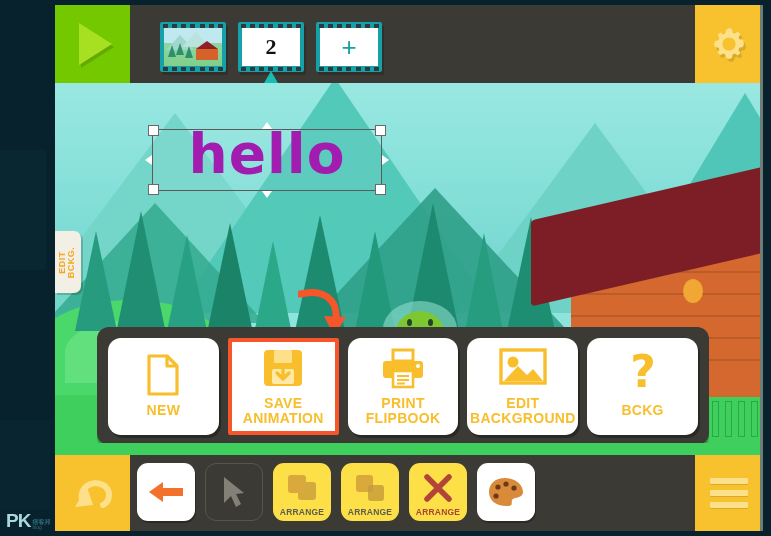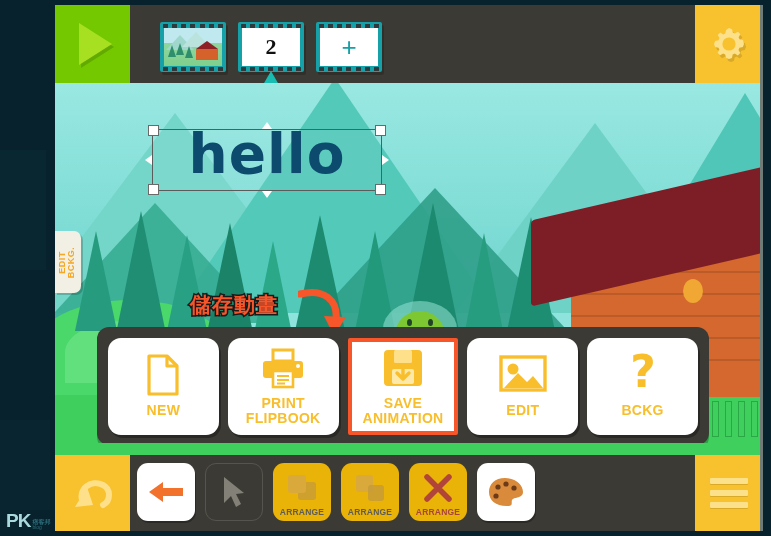--- a/index.html
+++ b/index.html
@@ -103,21 +103,21 @@
         background:#f2f0e4; border-radius:0 7px 7px 0; cursor:pointer;
         box-shadow:2px 2px 0 rgba(0,0,0,.18);
         display:flex; align-items:center; justify-content:center; }
   #edit-bckg-tab span{ transform:rotate(-90deg); white-space:nowrap; font-size:9px; font-weight:bold;
         color:#f6a723; line-height:1.05; text-align:center; letter-spacing:.5px; }
 
   
   #textbox{ position:absolute; left:97px; top:46px; width:230px; height:62px; cursor:move; }
   #textbox .box{ position:absolute; inset:0; border:1px solid #5b5b5b; background:rgba(255,255,255,.06); }
   #textbox .hello{ position:absolute; left:0; right:0; top:-6px; text-align:center;
-        font-size:55px; font-weight:bold; color:#0c4a6e; font-family:"DejaVu Sans", sans-serif;
+        font-size:55px; font-weight:bold; color:#a21caf; font-family:"DejaVu Sans", sans-serif;
         letter-spacing:1px; line-height:1.15; }
   .handle{ position:absolute; width:11px; height:11px; background:#fff; border:1px solid #6a6a6a; }
   .handle.tl{ left:-4px; top:-4px; } .handle.tr{ right:-4px; top:-4px; }
   .handle.bl{ left:-4px; bottom:-4px; } .handle.br{ right:-4px; bottom:-4px; }
   .mtri{ position:absolute; width:0;height:0; }
   .mtri.t{ left:50%; margin-left:-5px; top:-7px; border-left:5px solid transparent;border-right:5px solid transparent;border-bottom:7px solid #fff; }
   .mtri.b{ left:50%; margin-left:-5px; bottom:-7px; border-left:5px solid transparent;border-right:5px solid transparent;border-top:7px solid #fff; }
   .mtri.l{ top:50%; margin-top:-5px; left:-7px; border-top:5px solid transparent;border-bottom:5px solid transparent;border-right:7px solid #fff; }
   .mtri.r{ top:50%; margin-top:-5px; right:-7px; border-top:5px solid transparent;border-bottom:5px solid transparent;border-left:7px solid #fff; }
 
@@ -149,21 +149,21 @@
   #green-strip{ position:absolute; left:0; top:438px; width:708px; height:12px; background:#3ecf5c; }
 
   
   #toolbar{ position:absolute; left:0; top:450px; width:708px; height:76px; background:#3b3a34; }
   #undo-button{ position:absolute; left:0; top:0; width:75px; height:76px; background:#f8c22e;
       display:flex; align-items:center; justify-content:center; cursor:pointer; }
   .tools{ position:absolute; left:82px; top:8px; display:flex; gap:10px; }
   .tool{ width:58px; height:58px; border-radius:11px; cursor:pointer; position:relative;
       display:flex; flex-direction:column; align-items:center; justify-content:center; }
   .tool.white{ background:#fff; box-shadow:1px 2px 0 rgba(0,0,0,.28); }
-  .tool.gray{ background:#eab308; }
+  .tool.gray{ background:#fde047; }
   .tool.outline{ background:transparent; border:1px solid #56554d; }
   .tool .tlbl{ font-size:8.5px; font-weight:bold; color:#5e5d55; letter-spacing:.2px; position:absolute; bottom:4px; }
   .tool.delete .tlbl{ color:#a8453a; }
   #hamburger-button{ position:absolute; right:0; top:0; width:68px; height:76px; background:#f8c22e;
       display:flex; align-items:center; justify-content:center; flex-direction:column; gap:6px; cursor:pointer; }
   #hamburger-button i{ display:block; width:38px; height:6px; background:#fde08a; border-radius:1px;
       box-shadow:0 1px 0 rgba(0,0,0,.12); }
 </style>
 </head>
 <body>
@@ -356,75 +356,72 @@
         <div class="handle tl"></div>
         <div class="handle tr"></div>
         <div class="handle bl"></div>
         <div class="handle br"></div>
         <div class="mtri t"></div>
         <div class="mtri b"></div>
         <div class="mtri l"></div>
         <div class="mtri r"></div>
       </div>
 
-      <div id="annotation">
-        <span class="txt">儲存動畫</span>
-      </div>
       <svg id="ann-arrow" width="50" height="52" viewBox="0 0 50 52">
         <path d="M2 8 C26 2, 40 14, 38 34" stroke="#f7552a" stroke-width="7" fill="none" stroke-linecap="round"></path>
         <path d="M26 30 L48 31 L36 50 Z" fill="#f7552a"></path>
       </svg>
 
       <div id="panel-tail"></div>
       <div id="menu-panel">
 
         <div class="menu-btn">
           <div class="menu-ico">
             <svg width="34" height="42" viewBox="0 0 34 42">
               <path d="M3 2 h18 l10 10 v28 h-28 z" fill="none" stroke="#f8be2c" stroke-width="3.2" stroke-linejoin="round"></path>
               <path d="M21 2 v10 h10" fill="none" stroke="#f8be2c" stroke-width="3.2" stroke-linejoin="round"></path>
             </svg>
           </div>
           <div class="lbl">NEW</div>
+        </div>
+
+        <div class="menu-btn highlight">
+          <div class="menu-ico">
+            <svg width="44" height="42" viewBox="0 0 44 42">
+              <rect x="3" y="3" width="38" height="36" rx="4" fill="#f8be2c"></rect>
+              <rect x="13" y="3" width="18" height="13" rx="1.5" fill="#ffe08a"></rect>
+              <rect x="11" y="22" width="22" height="15" rx="2" fill="#ffe9a8"></rect>
+              <path d="M22 19 v12 M16 26 l6 6 l6 -6" stroke="#f8be2c" stroke-width="3.4" fill="none" stroke-linecap="round" stroke-linejoin="round"></path>
+            </svg>
+          </div>
+          <div class="lbl"><span>SAVE</span><br><span>ANIMATION</span></div>
         </div>
 
         <div class="menu-btn">
           <div class="menu-ico">
             <svg width="44" height="42" viewBox="0 0 44 42">
               <rect x="12" y="3" width="20" height="11" fill="none" stroke="#f8be2c" stroke-width="3"></rect>
               <path d="M5 14 h34 a3 3 0 0 1 3 3 v11 a3 3 0 0 1 -3 3 h-34 a3 3 0 0 1 -3 -3 v-11 a3 3 0 0 1 3 -3 z" fill="#f8be2c"></path>
               <circle cx="37" cy="19" r="2" fill="#fff"></circle>
               <rect x="12" y="24" width="20" height="16" fill="#fff" stroke="#f8be2c" stroke-width="2.6"></rect>
               <path d="M16 29 h12 M16 33 h12 M16 36.5 h8" stroke="#f8be2c" stroke-width="1.8"></path>
             </svg>
           </div>
           <div class="lbl"><span>PRINT</span><br><span>FLIPBOOK</span></div>
         </div>
 
-        <div class="menu-btn highlight">
-          <div class="menu-ico">
-            <svg width="44" height="42" viewBox="0 0 44 42">
-              <rect x="3" y="3" width="38" height="36" rx="4" fill="#f8be2c"></rect>
-              <rect x="13" y="3" width="18" height="13" rx="1.5" fill="#ffe08a"></rect>
-              <rect x="11" y="22" width="22" height="15" rx="2" fill="#ffe9a8"></rect>
-              <path d="M22 19 v12 M16 26 l6 6 l6 -6" stroke="#f8be2c" stroke-width="3.4" fill="none" stroke-linecap="round" stroke-linejoin="round"></path>
-            </svg>
-          </div>
-          <div class="lbl"><span>SAVE</span><br><span>ANIMATION</span></div>
-        </div>
-
         <div class="menu-btn">
           <div class="menu-ico">
             <svg width="48" height="40" viewBox="0 0 48 40">
               <rect x="2" y="2" width="44" height="33" fill="none" stroke="#f8be2c" stroke-width="3.4"></rect>
               <circle cx="14" cy="14" r="5.5" fill="#f8be2c"></circle>
               <path d="M5 33 L19 18 L28 27 L34 21 L44 33 Z" fill="#f8be2c"></path>
             </svg>
           </div>
-          <div class="lbl"><span>EDIT</span><br></div>
+          <div class="lbl"><span>EDIT</span><br><span>BACKGROUND</span></div>
         </div>
 
         <div class="menu-btn">
           <div class="menu-ico">
             <svg width="34" height="44" viewBox="0 0 34 44">
               <text x="17" y="34" text-anchor="middle" font-family="DejaVu Sans, sans-serif" font-size="44" font-weight="bold" fill="#f8be2c">?</text>
             </svg>
           </div>
           <div class="lbl">BCKG</div>
         </div>

